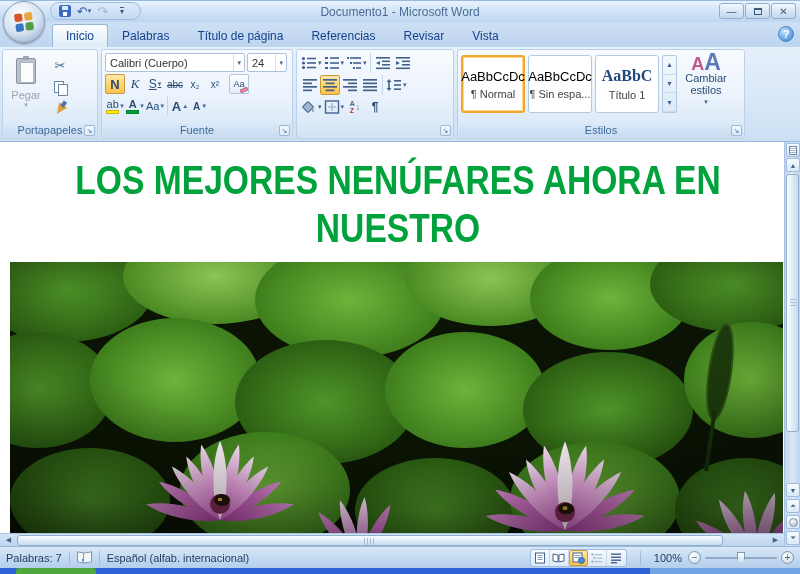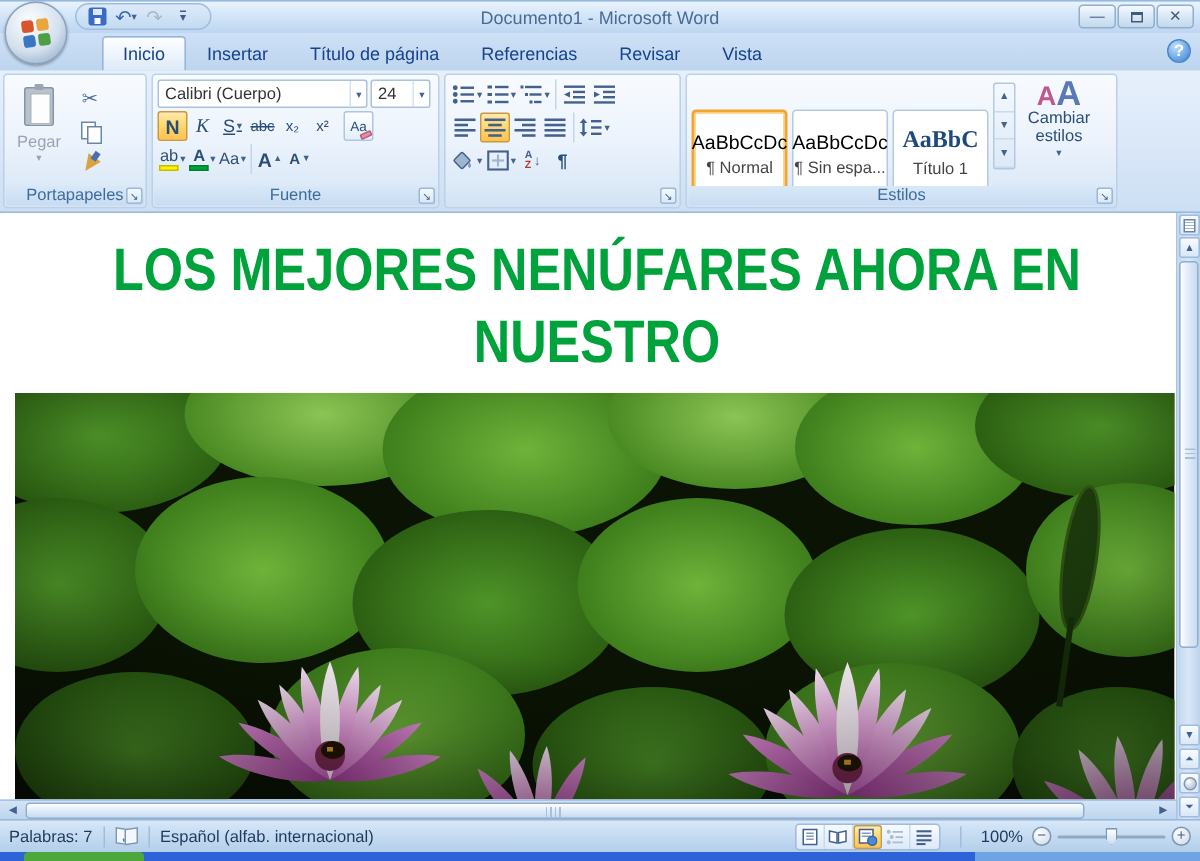--- a/index.html
+++ b/index.html
@@ -16,21 +16,21 @@
 .qbtn{display:flex;align-items:center;justify-content:center;min-width:16px;height:16px;font-size:13px;color:#3C63A8;cursor:default}
 .ic-save{width:12px;height:12px;background:#3A6BC4;border-radius:2px;position:relative}
 .ic-save::before{content:"";position:absolute;top:1px;left:3px;width:6px;height:4px;background:#DCE9F7}
 .ic-save::after{content:"";position:absolute;bottom:1px;left:4px;width:4px;height:4px;background:#fff}
 .redo{color:#A9B6C6}
 .qat-more{font-size:8px;color:#3E5E85;line-height:6px;text-align:center}
 .qat-more b{display:block;height:1px;background:#3E5E85;margin-bottom:1px}
 .win-ctrls{position:absolute;top:3px;right:4px;display:flex;gap:1px;z-index:5}
 .wbtn{width:25px;height:16px;border:1px solid #91AECB;border-radius:3px;background:linear-gradient(#F4F9FE,#D9E7F6 50%,#C3D8EE);color:#3E5B7E;font-size:10px;display:flex;align-items:center;justify-content:center}
 
-.tabrow{position:absolute;top:22px;left:0;right:0;height:25px;background:linear-gradient(#CDE0F5,#BED5EF);display:flex;align-items:flex-end;padding-left:68px}
+.tabrow{position:absolute;top:22px;left:0;right:0;height:25px;background:linear-gradient(#CDE0F5,#BED5EF);display:flex;align-items:flex-end;padding-left:52px}
 .tab{padding:4px 13px;color:#15428B;font-size:12px;border:1px solid transparent;border-bottom:none;border-radius:3px 3px 0 0}
 .tab.active{background:linear-gradient(#FDFEFF,#EBF3FC 60%,#DCE9F7);border-color:#96B6DC;color:#15428B}
 .help-btn{position:absolute;right:6px;top:26px;width:16px;height:16px;border-radius:50%;background:radial-gradient(circle at 35% 30%,#BFE0FF,#5E9BE0 70%,#3B78C4);color:#fff;font-weight:bold;font-size:11px;display:flex;align-items:center;justify-content:center;border:1px solid #4C86C8}
 
 .ribbon{position:absolute;top:47px;left:0;right:0;height:95px;background:linear-gradient(#E6F0FB,#D9E7F8 55%,#CCDFF3);border-bottom:1px solid #97B9DF;display:flex;padding:2px 2px 0 2px;gap:3px}
 .grp{position:relative;height:90px;border:1px solid #BCD1E8;border-radius:3px;background:linear-gradient(#F8FBFE,#ECF3FC 50%,#DDEAF8 82%,#D2E3F5);padding:3px 3px 16px 3px}
 .grp-label{position:absolute;left:1px;right:1px;bottom:1px;height:13px;text-align:center;color:#3E6B9A;font-size:11px;line-height:13px;background:linear-gradient(#D9E8F8,#C8DCF1);border-radius:0 0 2px 2px}
 .launcher{position:absolute;right:2px;bottom:2px;width:11px;height:11px;border:1px solid #9DB8D6;border-radius:2px;background:linear-gradient(#F2F8FE,#D9E8F7);font-size:7px;color:#41638C;display:flex;align-items:center;justify-content:center}
 .rbtn{display:inline-flex;align-items:center;justify-content:center;height:20px;min-width:20px;border:1px solid transparent;border-radius:2px;color:#2A4E76;font-size:11px;gap:1px}
 .rbtn .dd{font-size:7px;color:#41638C}
@@ -67,21 +67,21 @@
 .bar{width:13px;height:4px;margin-top:1px}
 .bar-y{background:#FFF200;border:1px solid #C9BC00}
 .bar-g{background:#00A23B;border:1px solid #008130}
 .clearfmt{margin-left:4px;border:1px solid #AFC6E2;background:linear-gradient(#FDFEFF,#E4EEFA);position:relative;font-size:9px}
 .clearfmt i{position:absolute;right:0;bottom:1px;width:8px;height:4px;background:#E98CA8;border:1px solid #B45E7C;border-radius:1px;transform:rotate(-25deg)}
 
 .g-par{width:158px}
 .pico{width:16px;height:14px;display:block}
 
 .g-sty{width:288px;display:flex;gap:3px}
-.stycard{width:64px;height:58px;background:#fff;border:1px solid #B3C9E2;border-radius:3px;display:flex;flex-direction:column;align-items:center;justify-content:center;gap:4px;margin-top:20px}
+.stycard{width:64px;height:58px;background:#fff;border:1px solid #B3C9E2;border-radius:3px;display:flex;flex-direction:column;align-items:center;justify-content:center;gap:4px;margin-top:2px}
 .stycard.sel{border:2px solid #F0A731;box-shadow:0 0 0 1px #FCD88C inset}
 .sty-prev{font-size:13px;color:#000}
 .sty-prev.h1{font-family:"Liberation Serif",serif;font-weight:bold;font-size:16px;color:#1F497D}
 .sty-name{font-size:11px;color:#444}
 .sty-scroll{width:15px;height:58px;margin-top:2px;display:flex;flex-direction:column;border:1px solid #B3C9E2;border-radius:2px;background:linear-gradient(#F4F9FE,#DCE9F7)}
 .sty-scroll div{flex:1;display:flex;align-items:center;justify-content:center;font-size:7px;color:#41638C;border-bottom:1px solid #C9DAEC}
 .bigbtn{width:52px;height:62px;display:flex;flex-direction:column;align-items:center;justify-content:flex-start;padding-top:2px;border:1px solid transparent;border-radius:3px;color:#2A4E76;text-align:center;line-height:12px}
 .chg-ico{font-weight:bold;font-family:"Liberation Serif",serif}
 .chg-ico .a1{color:#C0578F;font-size:18px}
 .chg-ico .a2{color:#5B79B8;font-size:23px}
@@ -158,21 +158,21 @@
 <div class="win-ctrls">
   <div class="wbtn">—</div>
   <div class="wbtn">
       <span style="display:inline-block;width:8px;height:7px;border:1px solid #3E5B7E;border-top-width:2px"></span>
     </div>
   <div class="wbtn">✕</div>
 </div>
 
 <div class="tabrow">
   <div class="tab active">Inicio</div>
-  <div class="tab">Insertar</div>
+  <div class="tab">Palabras</div>
   <div class="tab">Título de página</div>
   <div class="tab">Referencias</div>
   <div class="tab">Revisar</div>
   <div class="tab">Vista</div>
 </div>
 <div class="help-btn">?</div>
 
 <div class="ribbon">
 
   <div class="grp g-clip">

